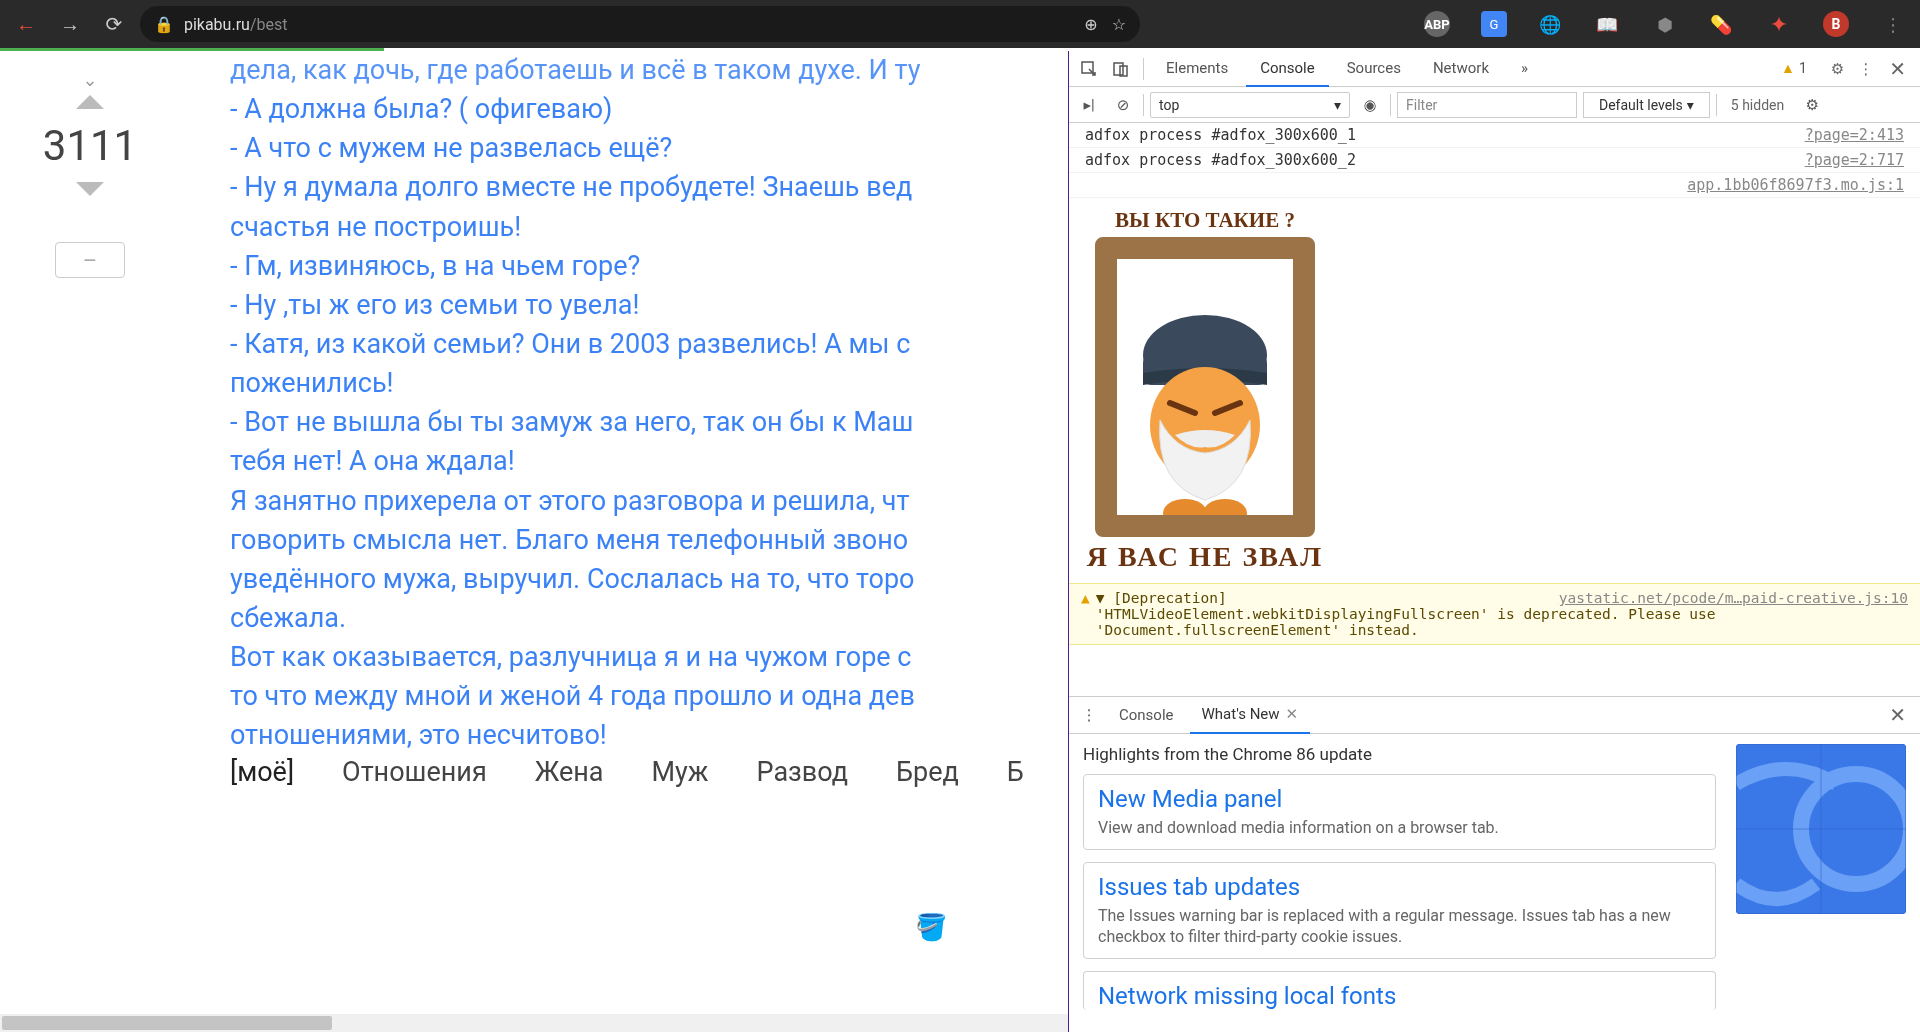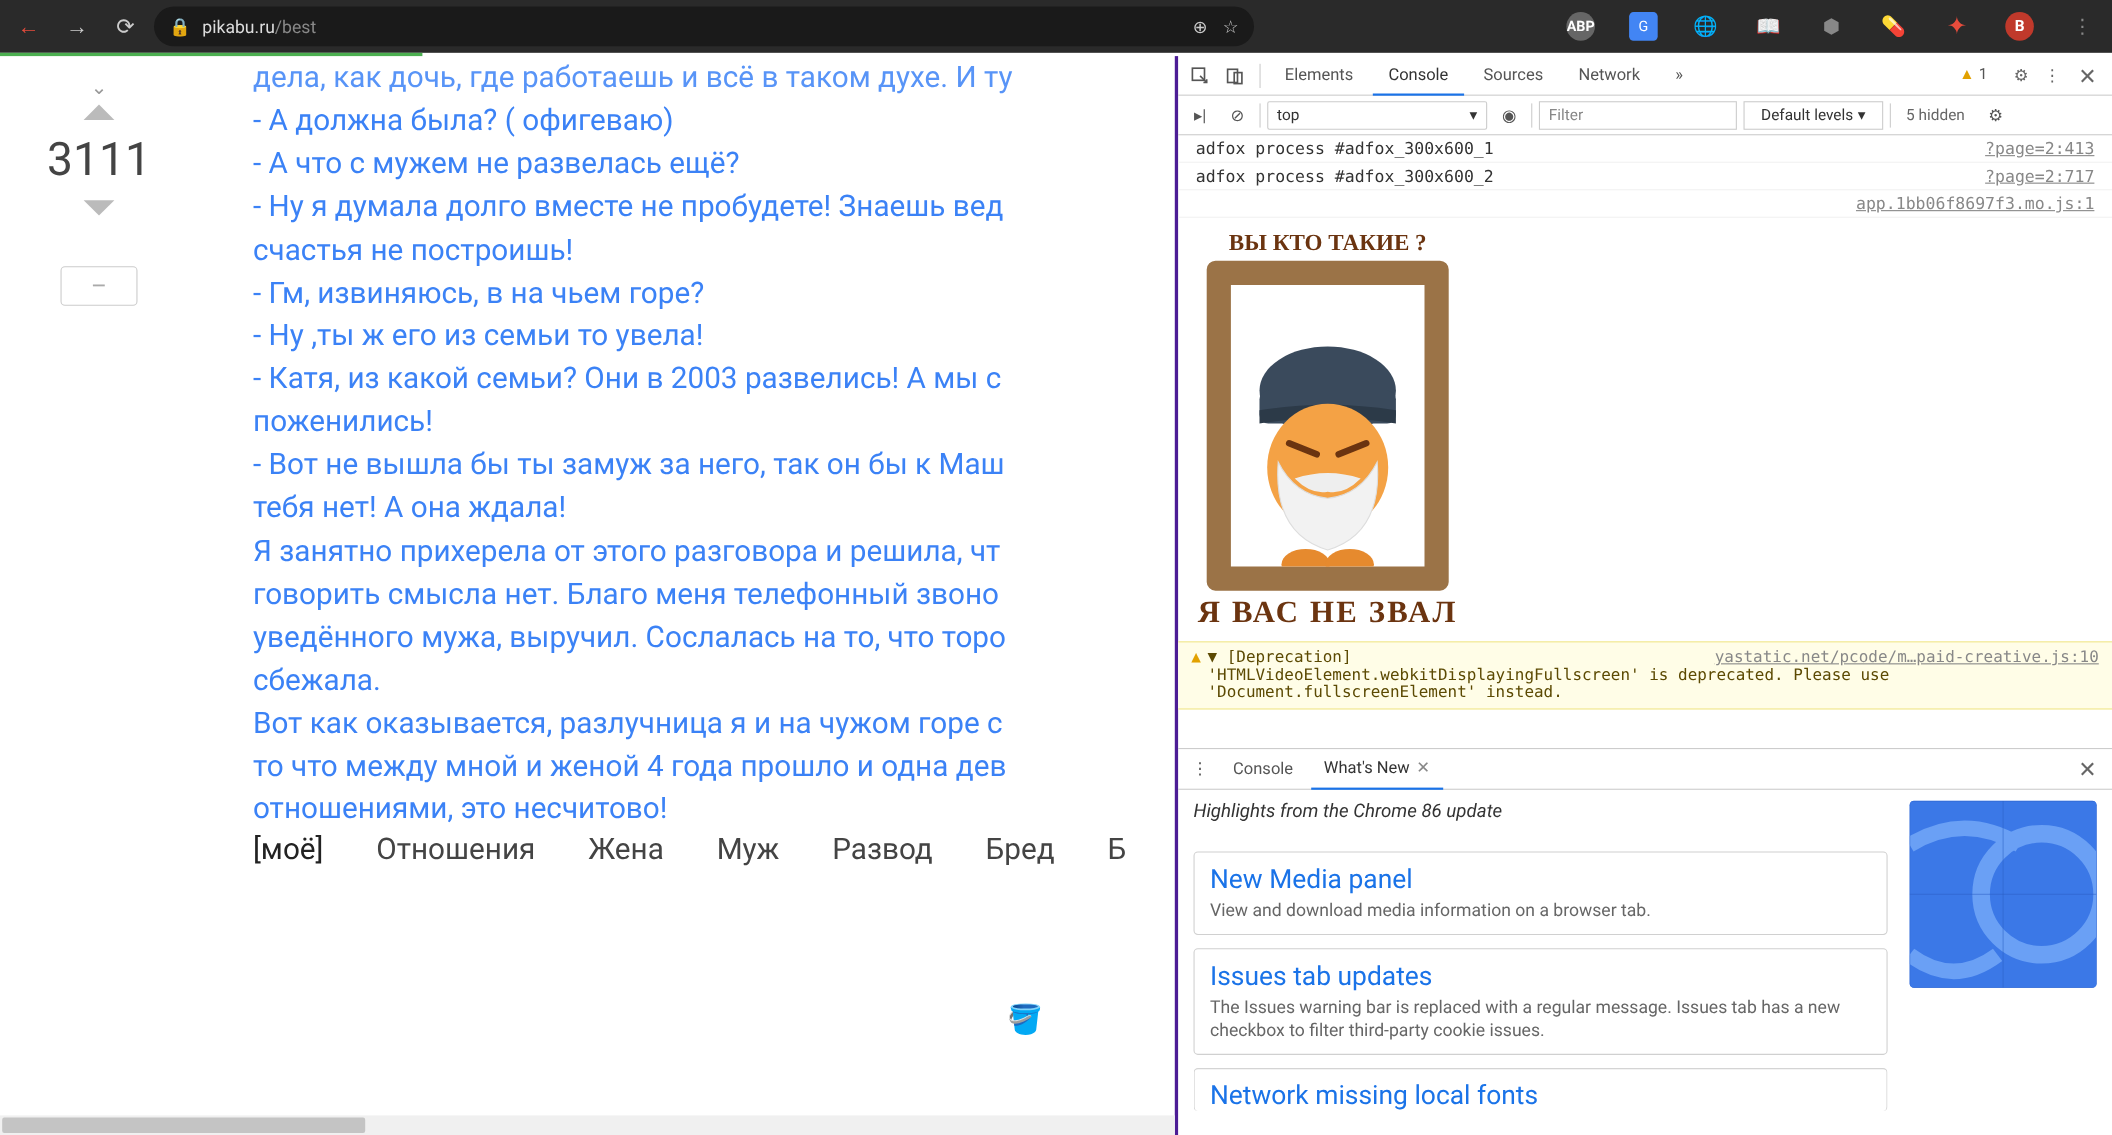--- a/index.html
+++ b/index.html
@@ -39,21 +39,21 @@
 .story-text p { margin: 0; }
 .tags-row { display: flex; gap: 48px; font-size: 27px; color: #444; }
 .tags-row span:first-child { color: #222; }
 .bucket-icon { position: absolute; right: 120px; bottom: 90px; font-size: 26px; color: #222; }
 
 
 .hscroll { position: absolute; bottom: 0; left: 0; width: 1068px; height: 18px; background: #f0f0f0; display:flex; align-items:center; }
 .hscroll-thumb { margin-left: 2px; width: 330px; height: 14px; background: #c4c4c4; border-radius: 2px; }
 
 
-.devtools { width: 852px; border-left: 3px solid #4c1d95; display: flex; flex-direction: column; background: #fff; font-size: 15px; }
+.devtools { width: 852px; border-left: 1px solid #4c1d95; display: flex; flex-direction: column; background: #fff; font-size: 15px; }
 .dt-tabs { height: 36px; display: flex; align-items: center; border-bottom: 1px solid #ccc; padding: 0 6px; gap: 4px; }
 .dt-ibtn { width: 28px; height: 28px; display: flex; align-items: center; justify-content: center; color: #555; }
 .dt-tab { padding: 0 14px; height: 36px; display: flex; align-items: center; color: #555; cursor: pointer; border-bottom: 2px solid transparent; }
 .dt-tab.active { color: #333; border-bottom-color: #1a73e8; }
 .dt-tab.warn-pill { margin-left: auto; display:flex; gap:4px; align-items:center; font-size:14px; }
 .dt-warn-tri { color: #e2a100; }
 .dt-gear { color:#666; padding: 0 6px; }
 .dt-kebab { color:#666; padding: 0 4px; }
 .dt-close { color:#666; padding: 0 8px; font-size: 20px; }
 
@@ -79,21 +79,21 @@
 .dep-body { flex: 1; }
 .dep-src { text-align: right; text-decoration: underline; color: #888; white-space: nowrap; }
 
 .drawer-tabs { height: 38px; display: flex; align-items: center; border-top: 1px solid #ccc; border-bottom: 1px solid #ccc; padding: 0 6px; gap: 4px; }
 .drawer-tab { padding: 0 12px; height: 38px; display: flex; align-items: center; color: #555; gap: 6px; }
 .drawer-tab.active { border-bottom: 2px solid #1a73e8; color: #333; }
 .drawer-close { margin-left: auto; color: #666; font-size: 20px; padding: 0 8px; }
 
 .drawer-body { padding: 10px 14px; overflow-y: auto; display: flex; gap: 20px; }
 .drawer-left { flex: 1; }
-.highlight-text { font-size: 17px; color: #333; margin-bottom: 26px; font-style: italic; }
+.highlight-text { font-size: 17px; color: #333; margin-bottom: 10px; }
 .card { border: 1px solid #d0d0d0; border-radius: 4px; padding: 10px 14px; margin-bottom: 12px; }
 .card-title { color: #1a73e8; font-size: 24px; margin-bottom: 4px; cursor: pointer; }
 .card-desc { color: #666; font-size: 16px; line-height: 1.35; }
 .drawer-art { width: 170px; height: 170px; background: #3b78e7; border-radius: 4px; position: relative; overflow: hidden; flex-shrink: 0; }
 .drawer-art svg { width: 100%; height: 100%; }
 
 </style>
 </head>
 <body>
 

